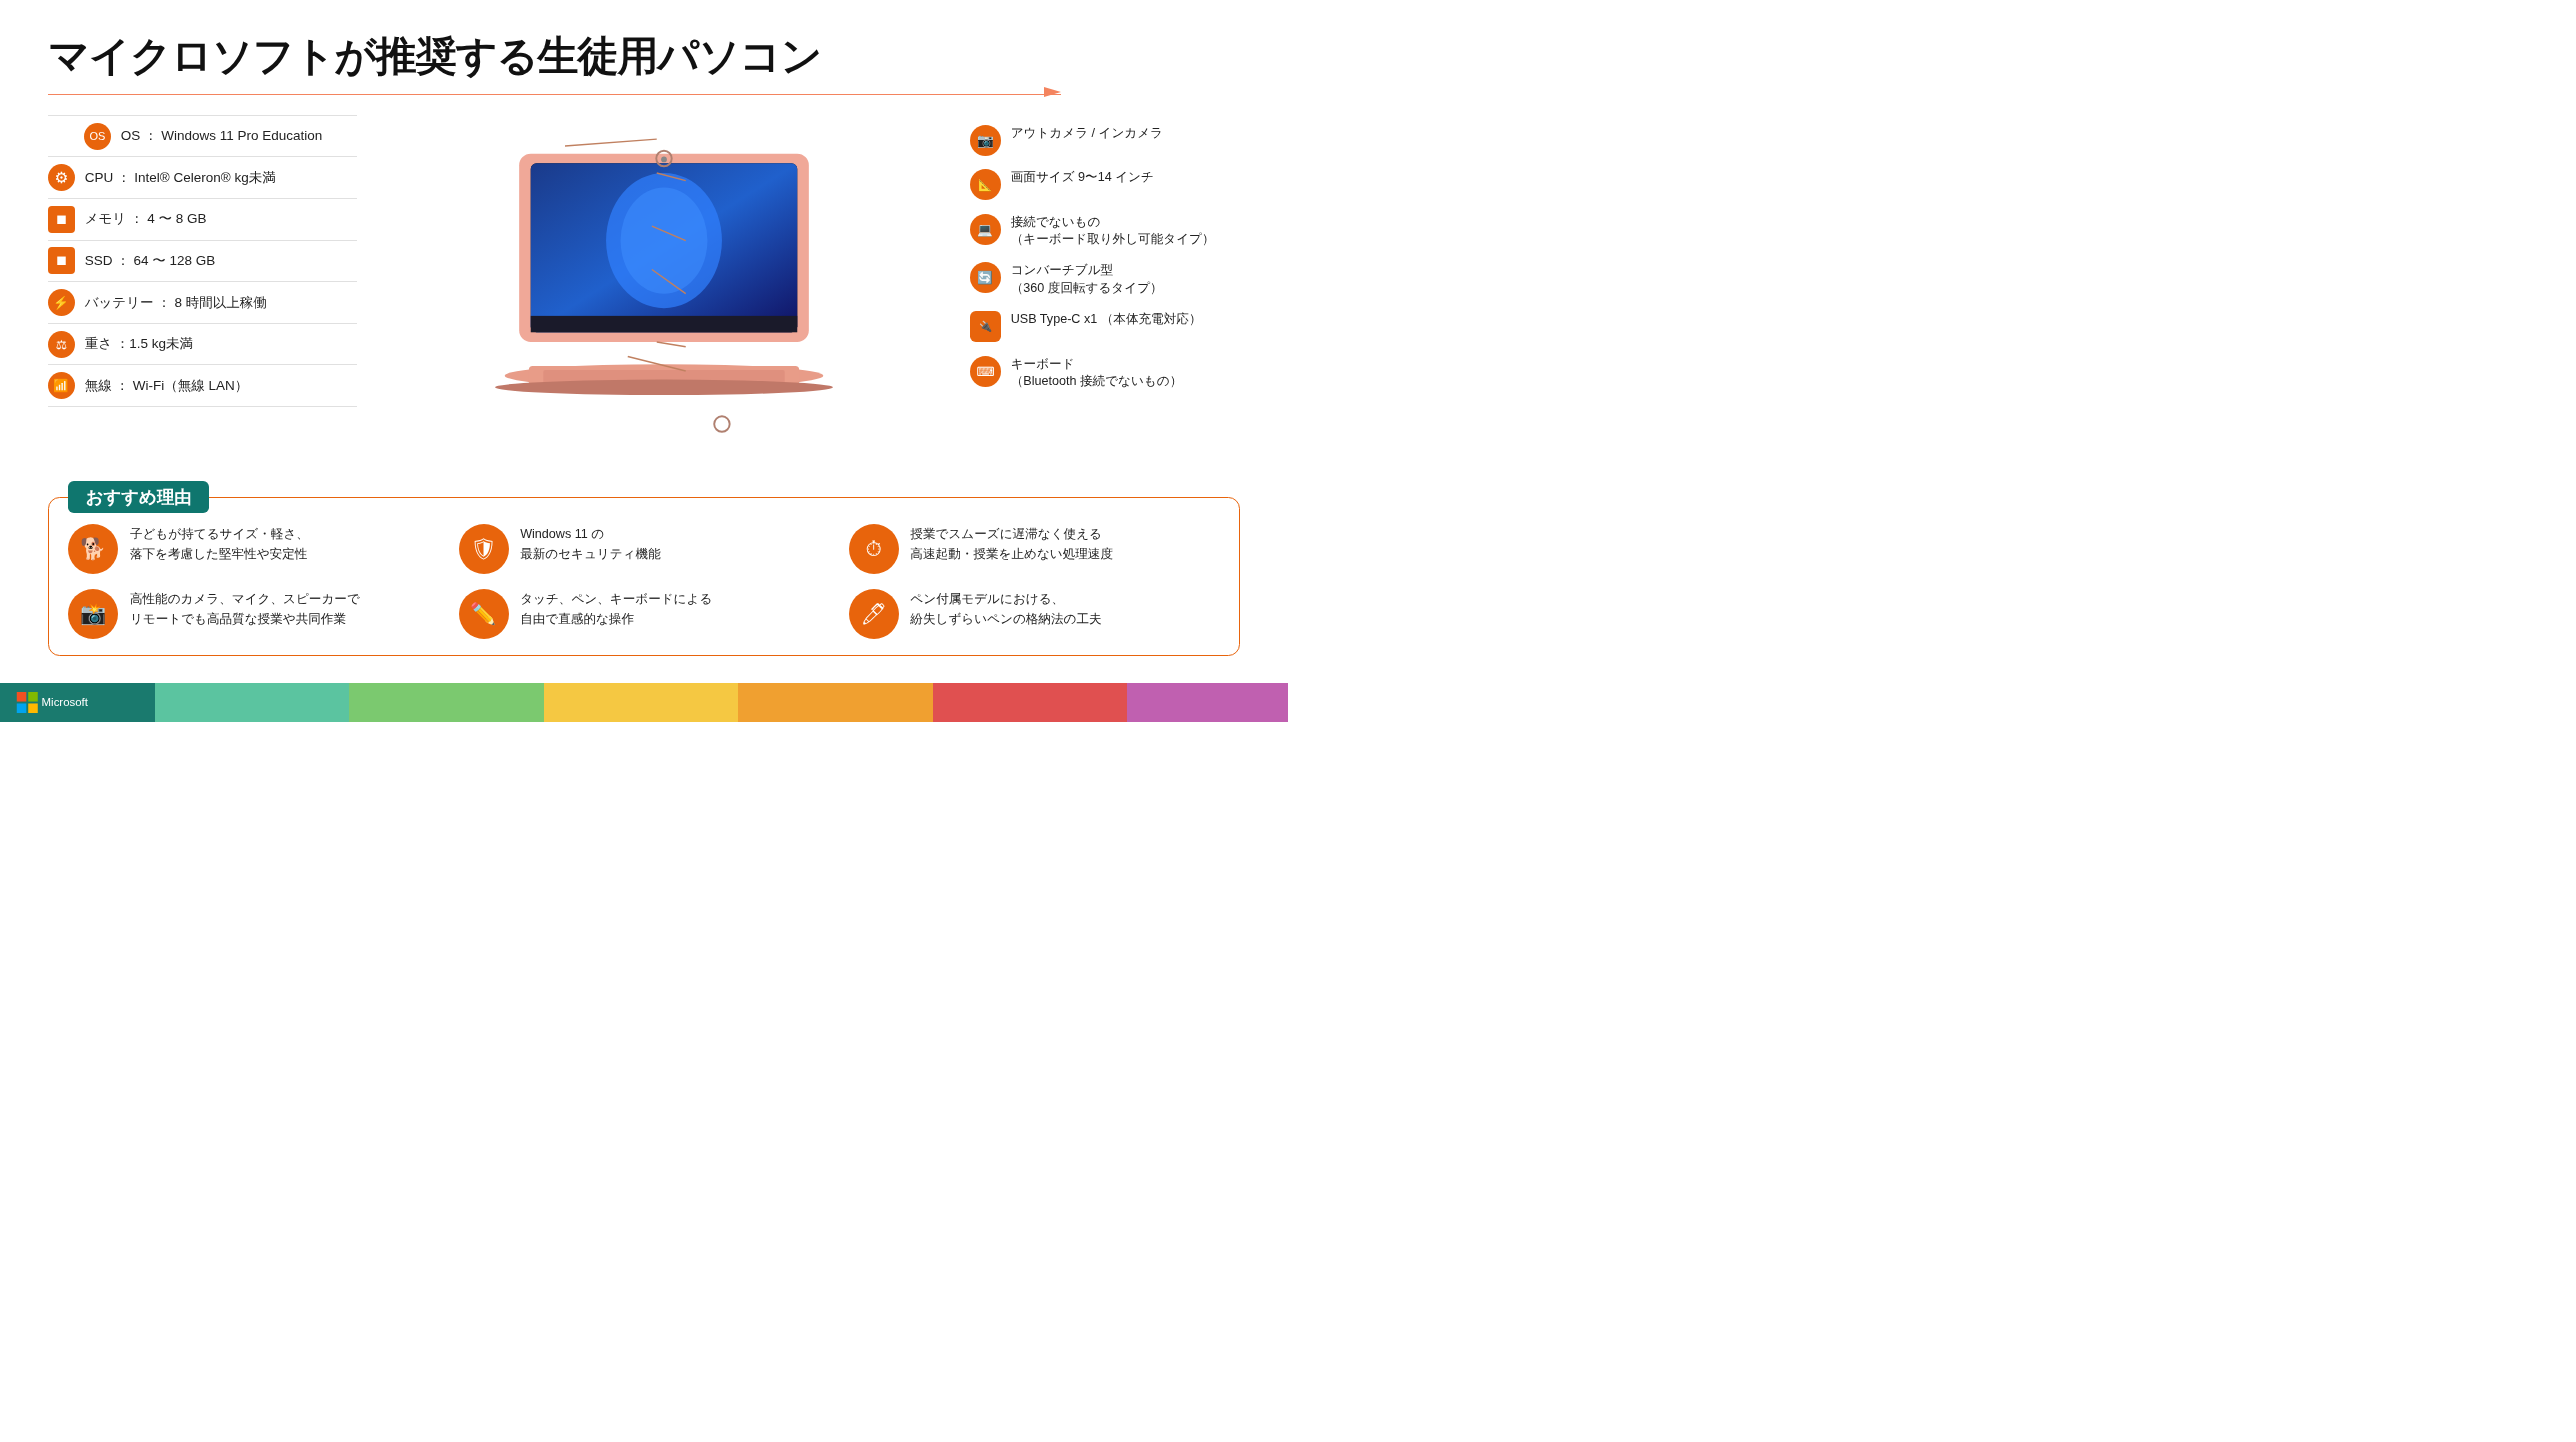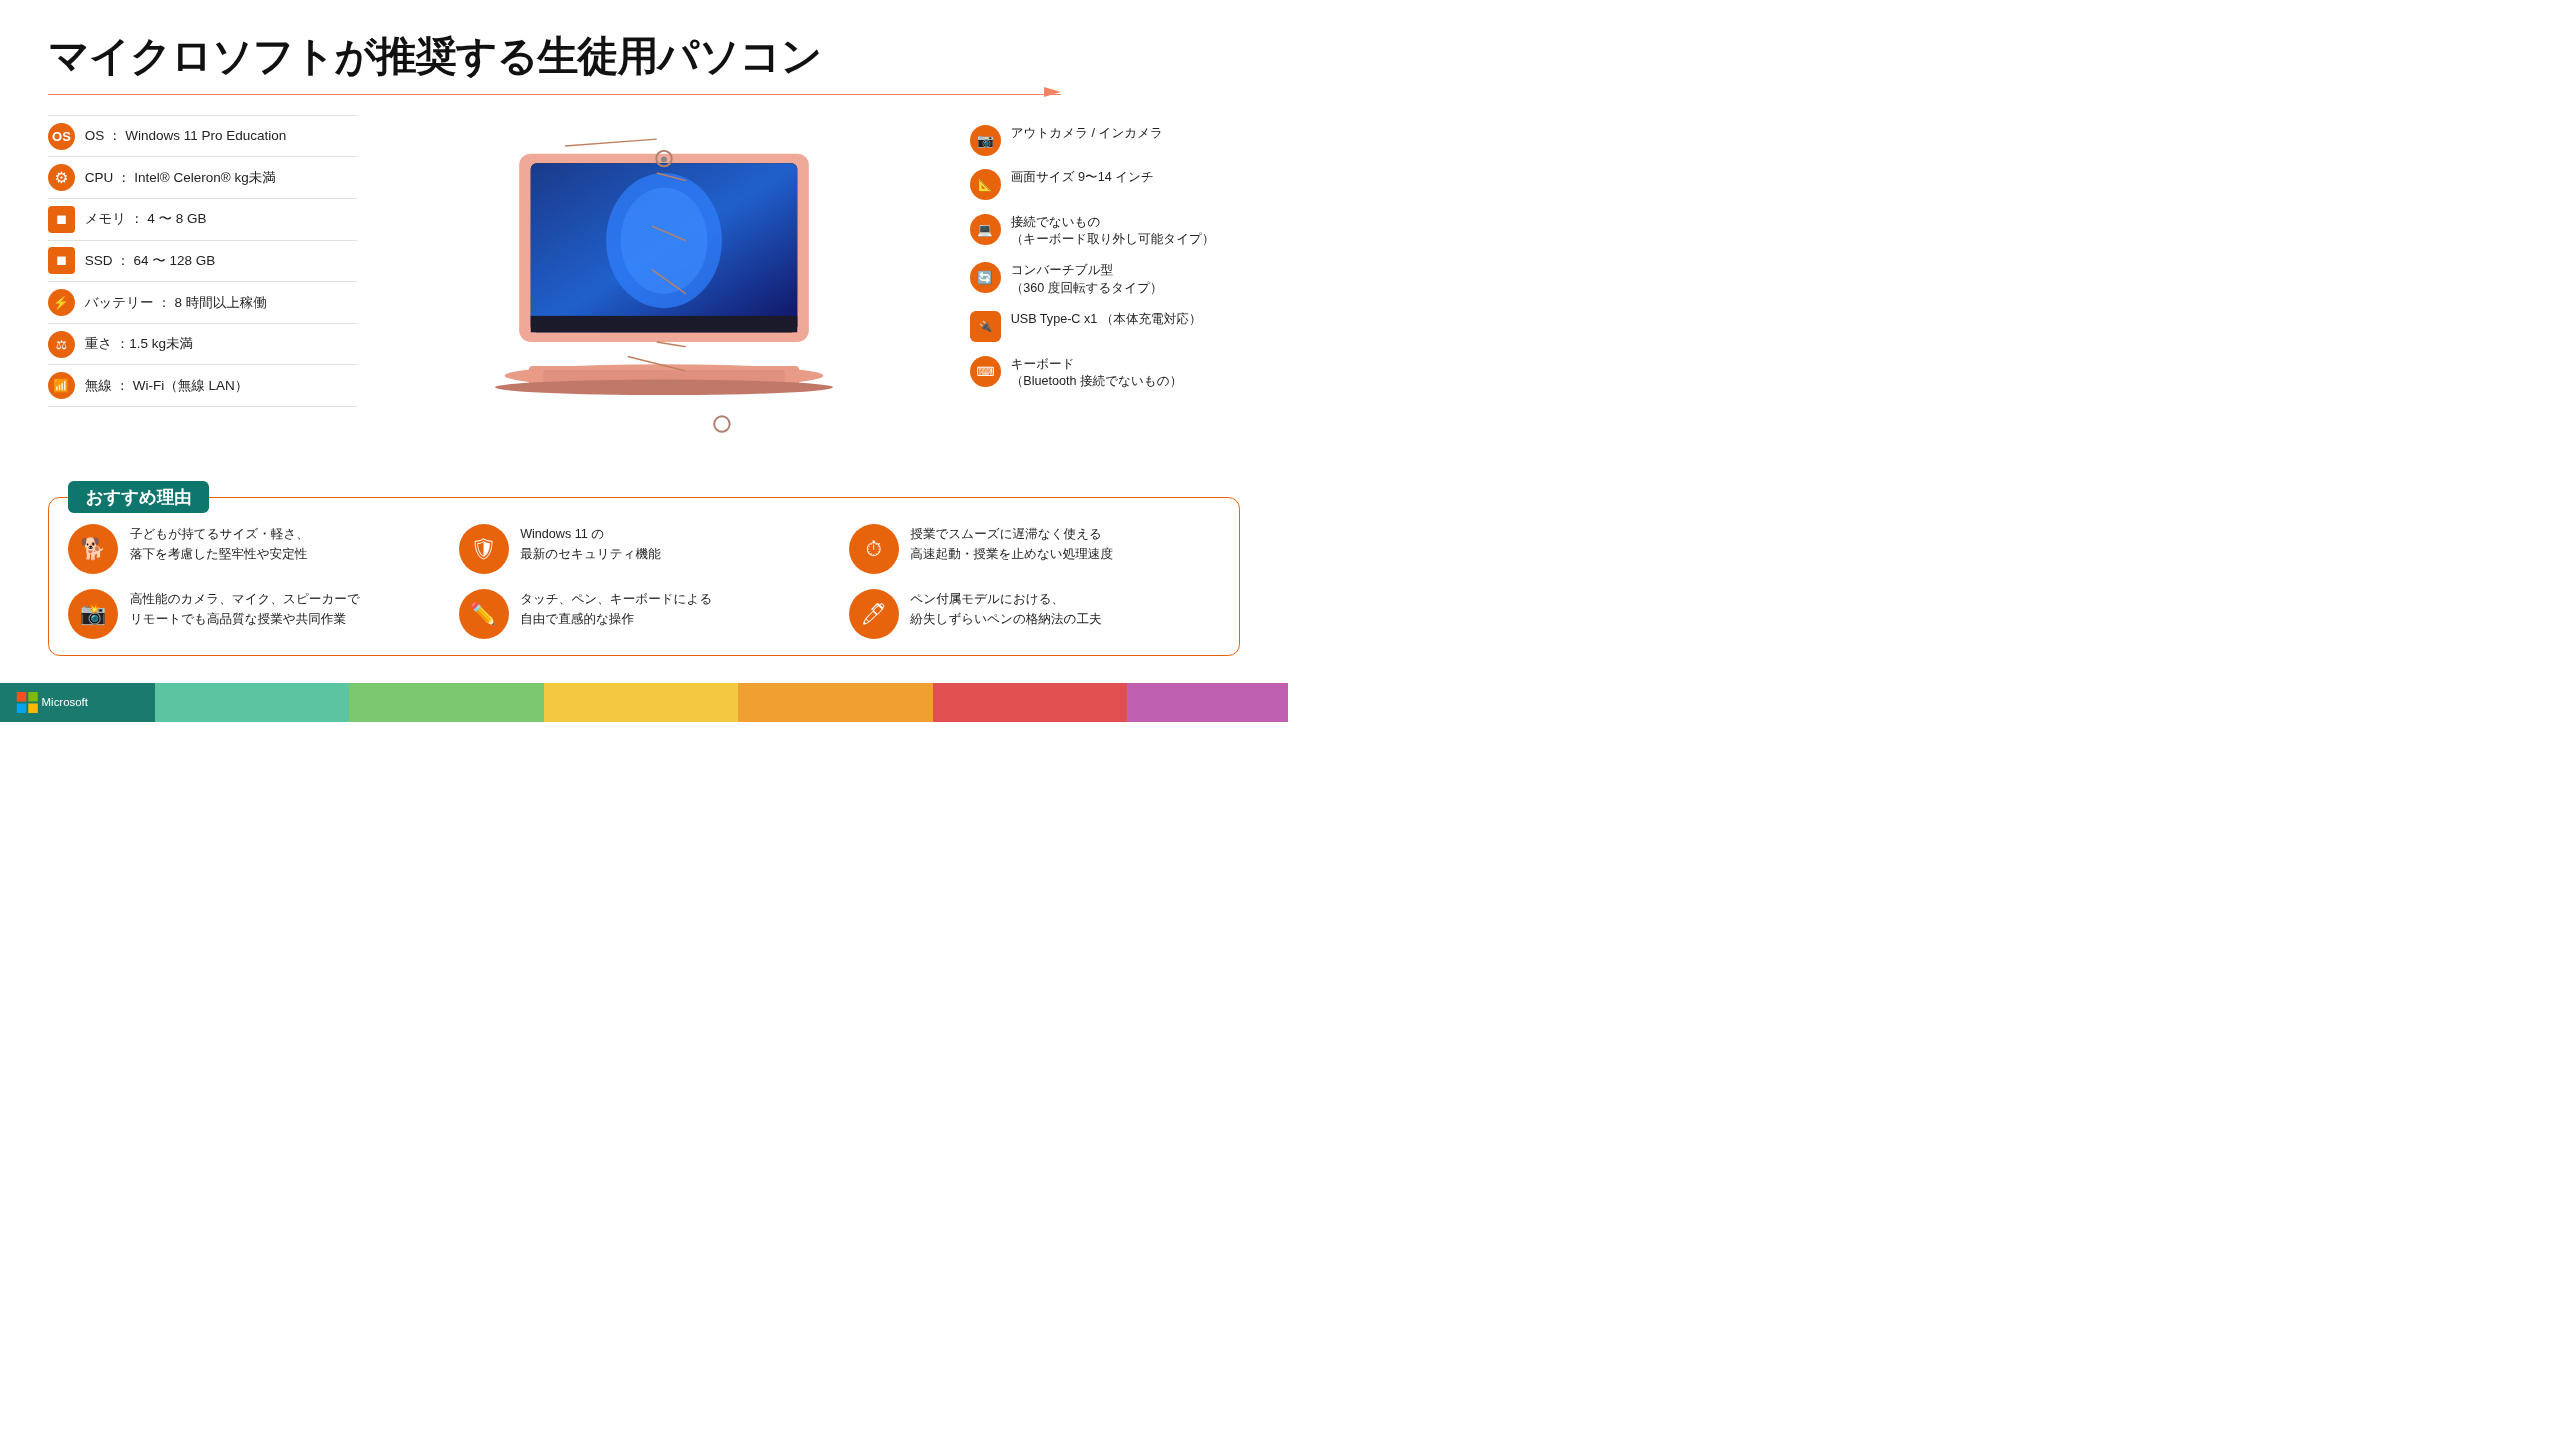--- a/index.html
+++ b/index.html
@@ -69,21 +69,21 @@
       border-radius: 50%;
       background: #e8640c;
       display: flex;
       align-items: center;
       justify-content: center;
       margin-right: 9.7px;
       flex-shrink: 0;
       color: #fff;
       font-size: 12.6px;
     }
-    .spec-icon.os { font-size: 13px; font-weight: bold; }
+    .spec-icon.os { font-size: 11px; font-weight: normal; margin-left: 36px; }
     .spec-text { font-size: 13.5px; color: #222; }
 
     
     .right-features {
       width: 270px;
       flex-shrink: 0;
       display: flex;
       flex-direction: column;
       justify-content: flex-start;
       padding-top: 9.7px;

